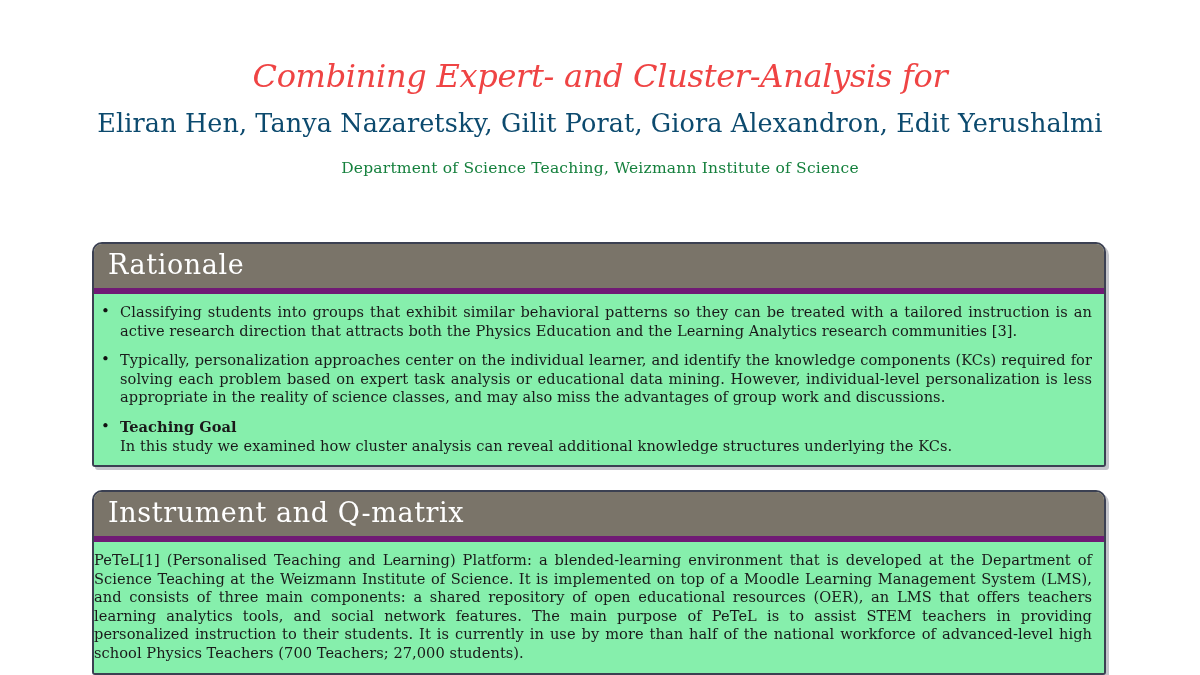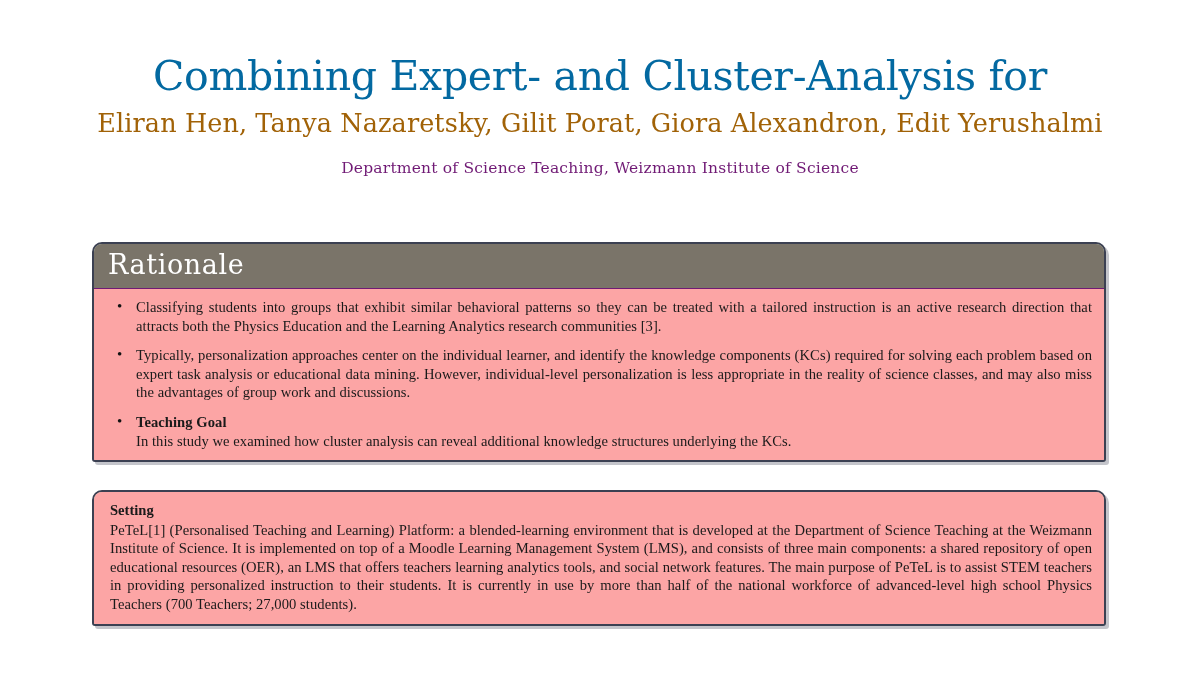--- a/index.html
+++ b/index.html
@@ -16,74 +16,74 @@
     position: relative;
   }
 
   
   .masthead {
     padding-top: 56px;
     text-align: center;
   }
   .poster-title {
     font-family: "DejaVu Serif", "Liberation Serif", serif;
-    font-size: 41px;
+    font-size: 32px;
     line-height: 40px;
     font-weight: normal;
     letter-spacing: -0.3px;
     margin: 0 auto;
     width: 900px;
-    color: #0369a1;
+    color: #ef4444;
+    font-style: italic;
   }
   .poster-title .tline { display: block; }
   .poster-authors {
     font-size: 25.5px;
     line-height: 30px;
     margin-top: 12px;
-    color: #a16207;
+    color: #0c4a6e;
     letter-spacing: 0.1px;
   }
   .poster-affiliation {
     font-size: 15.5px;
     line-height: 20px;
     margin-top: 20px;
-    color: #701a75;
+    color: #15803d;
     letter-spacing: 0.2px;
   }
 
   
   .block {
     position: absolute;
     left: 92px;
     width: 1014px;
     border: 2.5px solid #3b4052;
     border-radius: 10px 10px 3px 3px;
     box-sizing: border-box;
     box-shadow: 3px 3px 0 rgba(60,64,82,0.30);
     overflow: hidden;
     background: #cfdcc9;
   }
   .block-header {
     background: #7a7469;
     padding: 4px 14px 7px 14px;
-    border-bottom: 1px solid #701a75;
+    border-bottom: 6px solid #701a75;
   }
   .block-title {
     font-family: "DejaVu Serif", "Liberation Serif", serif;
     font-size: 27px;
     line-height: 33px;
     color: #ffffff;
     letter-spacing: 0.6px;
     font-weight: normal;
     margin: 0;
   }
   .block-body {
-    background: #fca5a5;
-    padding: 9px 12px 10px 16px;
-    font-family: Liberation Serif, serif;
+    background: #86efac;
+    padding: 9px 12px 10px 0;
   }
 
   
   ul.bullets {
     list-style: none;
     margin: 0;
     padding: 0;
   }
   ul.bullets > li {
     position: relative;
@@ -150,18 +150,20 @@
       </li>
       <li>
         <span class="lead">Teaching Goal</span>
         <span class="sub">In this study we examined how cluster analysis can reveal additional knowledge structures underlying the KCs.</span>
       </li>
     </ul>
   </div>
 </section>
 
 <section class="block" style="top:490px;">
+  <div class="block-header">
+    <h2 class="block-title">Instrument and Q-matrix</h2>
+  </div>
   <div class="block-body">
-    <span class="label-bold">Setting</span>
     <p class="para">PeTeL[1] (Personalised Teaching and Learning) Platform: a blended-learning environment that is developed at the Department of Science Teaching at the Weizmann Institute of Science. It is implemented on top of a Moodle Learning Management System (LMS), and consists of three main components: a shared repository of open educational resources (OER), an LMS that offers teachers learning analytics tools, and social network features. The main purpose of PeTeL is to assist STEM teachers in providing personalized instruction to their students. It is currently in use by more than half of the national workforce of advanced-level high school Physics Teachers (700 Teachers; 27,000 students).</p>
 
   </div>
 </section>
 
 </body></html>

